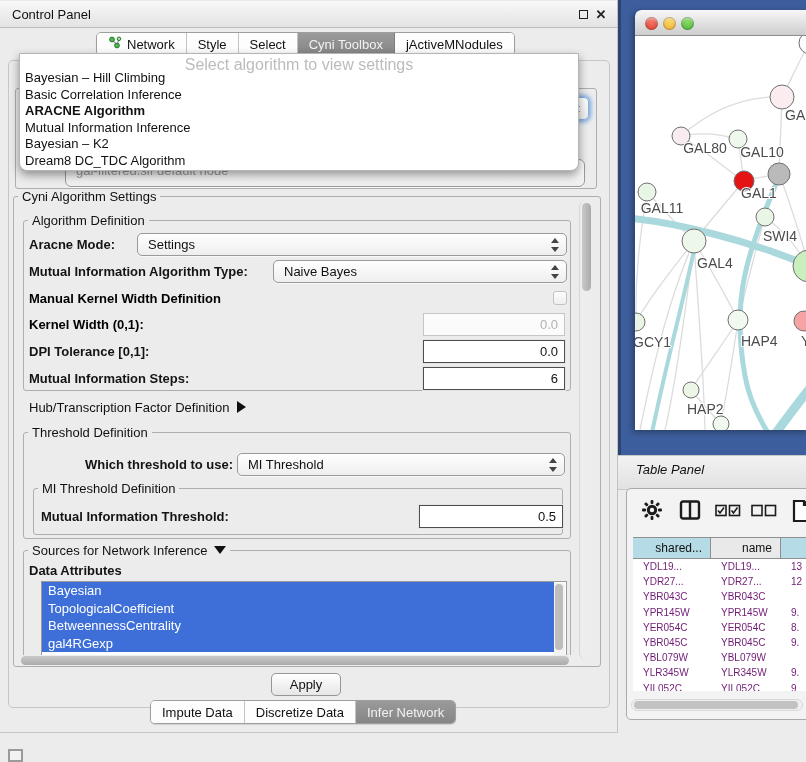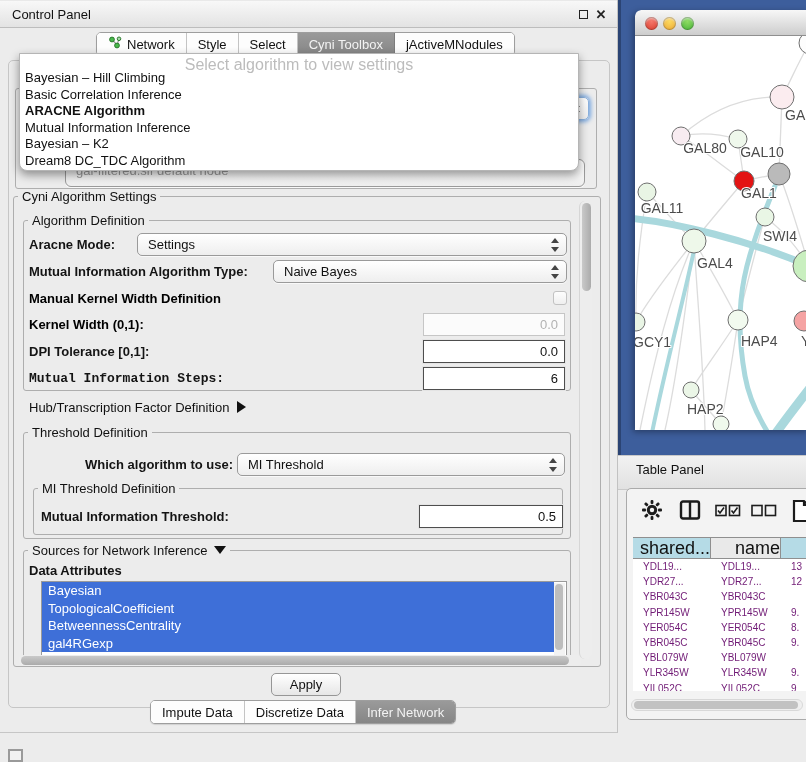--- a/index.html
+++ b/index.html
@@ -131,32 +131,32 @@
   #tl-green { left:46px; background:radial-gradient(circle at 50% 35%, #8edb62, #44b137); }
   #netCanvas { display:block; background:#fff; }
   .node-label { font-size:14px; fill:#4c4c4c; paint-order:stroke; stroke:#ffffff;
      stroke-width:2px; }
 
   
   #tp { position:absolute; left:618px; top:455px; width:188px; height:307px;
      background:#ececec; }
   #tp-titlebar { position:absolute; left:0; top:0; width:100%; height:35px;
      background:linear-gradient(#f2f2f2,#e1e1e1); border-top:1px solid #c9c9c9;
-     border-bottom:1px solid #c9c9c9; }
+     border-bottom:1px solid #c9c9c9;font-style:italic; }
   #tp-title { position:absolute; left:18px; top:6px; font-size:13px; color:#111; }
   #tp-panel { position:absolute; left:8px; top:33px; width:182px; height:232px;
      background:#f3f3f3; border:1px solid #aaaaaa; border-radius:5px 0 0 5px;
      overflow:hidden; }
   #tp-toolbar { position:absolute; left:0; top:6px; width:100%; height:34px; }
   .tbicon { position:absolute; top:4px; }
   #tp-table { position:absolute; left:6px; top:48px; width:174px; overflow:hidden; }
   #tpHeader { display:flex; height:22px; border-top:1px solid #8f8f8f;
      border-bottom:1px solid #8f8f8f; width:200px; }
-  #tpHeader .hc { font-size:18px; color:#111; line-height:20px; text-align:right;
-     border-right:1px solid #8f8f8f; background:#e9e9e9; }
+  #tpHeader .hc { font-size:12px; color:#111; line-height:20px; text-align:right;
+     padding-right:8px; border-right:1px solid #8f8f8f; background:#e9e9e9; }
   #tpHeader .hc.blue { background:#b5dbe6; }
   #tpRows { background:#fff; height:132px; overflow:hidden; width:200px; }
   .trow { display:flex; height:15.2px; }
   .trow .tc { font-size:10px; color:#701a75; line-height:15px; padding-left:10px;
      white-space:nowrap; overflow:hidden; }
   #tp-hscroll { left:4px; top:210px; width:172px; height:12px; background:#efefef;
      border:1px solid #d8d8d8; border-radius:6px; position:absolute; }
   #tp-hscroll .thumb { position:absolute; left:2px; top:1px; width:164px; height:8px;
      background:#c2c2c2; border-radius:4px; }
 </style>
@@ -233,32 +233,32 @@
 
       <div class="lbl dis" style="left:20px; top:228px;">Manual Kernel Width Definition</div>
       <div class="checkbox" style="left:544px; top:230px;"></div>
 
       <div class="lbl dis" style="left:20px; top:254px;">Kernel Width (0,1):</div>
       <div class="field dis" style="left:414px; top:252px; width:142px;">0.0</div>
 
       <div class="lbl" style="left:20px; top:281px;">DPI Tolerance [0,1]:</div>
       <div class="field" style="left:414px; top:279px; width:142px;">0.0</div>
 
-      <div class="lbl" style="left:20px; top:308px;font-family:Liberation Mono, monospace;">Mutual Information Steps:</div>
+      <div class="lbl" style="left:20px; top:308px;">Mutual Information Steps:</div>
       <div class="field" style="left:414px; top:306px; width:142px;">6</div>
 
       <div id="hub-row">
         <span>Hub/Transcription Factor Definition</span><span class="tri-right"></span>
       </div>
 
       <fieldset class="fs" style="left:14px; top:364px; width:548px; height:114px;">
         <legend class="green">Threshold Definition</legend>
       </fieldset>
 
-      <div class="lbl" style="left:76px; top:394px;">Which algorithm to use:</div>
+      <div class="lbl" style="left:76px; top:394px;">Which threshold to use:</div>
       <div class="combo" style="left:228px; top:392px; width:328px;">
         <span>MI Threshold</span>
         <span class="spin"></span>
       </div>
 
       <fieldset class="fs" style="left:24px; top:420px; width:530px; height:54px;">
         <legend class="blue">MI Threshold Definition</legend>
       </fieldset>
       <div class="lbl" style="left:32px; top:446px;">Mutual Information Threshold:</div>
       <div class="field" style="left:410px; top:444px; width:144px;">0.5</div>

